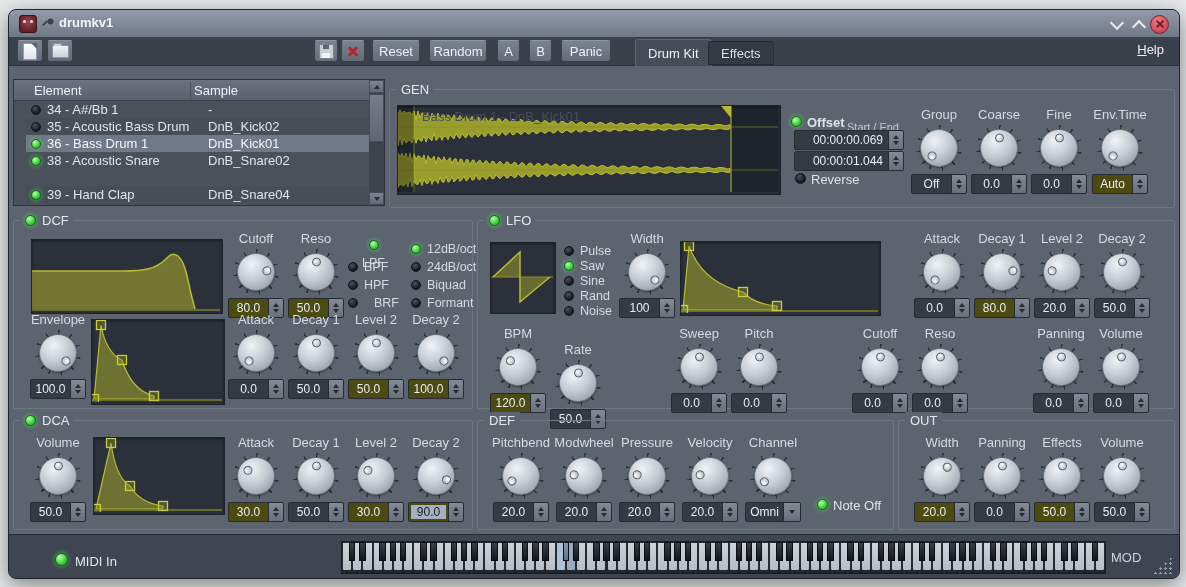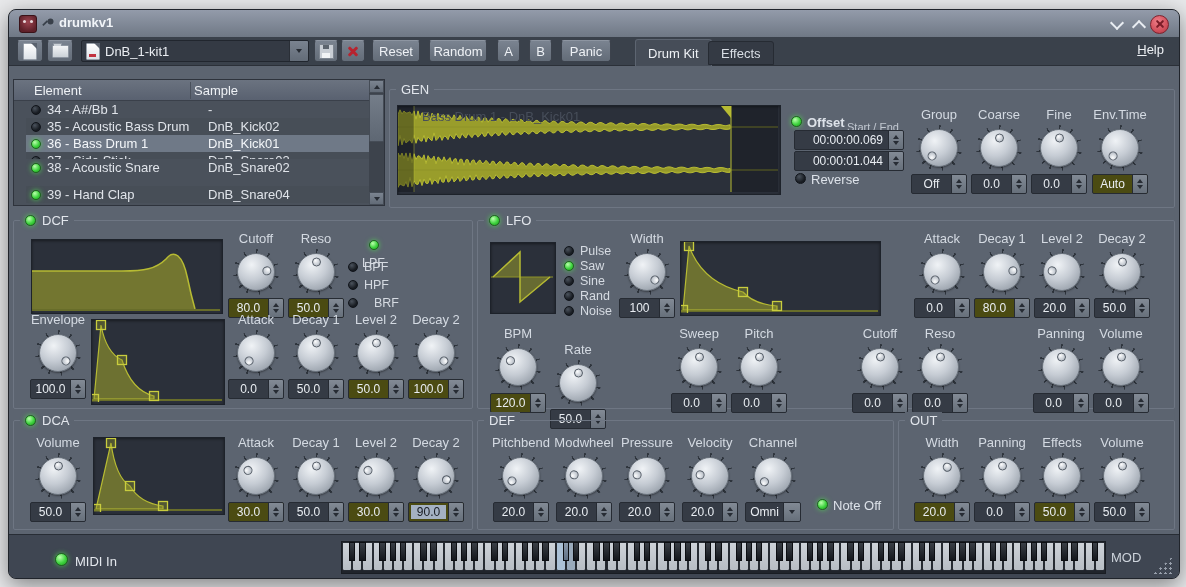--- a/index.html
+++ b/index.html
@@ -157,27 +157,20 @@
         </span>
   </div>
 
   <div class="toolbar"></div>
   <div class="tbtn" style="left:8px;width:26px;">
     <span class="icon-page"></span>
       </div>
   <div class="tbtn" style="left:38px;width:26px;">
     <span class="icon-folder"></span>
       </div>
-  <div class="combo">
-    <span class="icon-page red" style="margin-left:4px;"></span>
-    <span class="combo-text">DnB_1-kit1</span>
-    <span class="combo-arrow">
-          <i class="tdn"></i>
-        </span>
-  </div>
   <div class="tbtn" style="left:305px;width:24px;">
     <span class="icon-floppy"></span>
       </div>
   <div class="tbtn" style="left:332px;width:24px;">
     <span class="icon-x">
           <i></i>
           <i></i>
         </span>
       </div>
   <div class="pbtn" style="left:363px;width:48px;">Reset</div>
@@ -209,21 +202,21 @@
           <div class="lrow sel" style="top: 55px;">
             <span class="led lr on"></span>
             <span class="ecell">36 - Bass Drum 1</span>
             <span class="scell">DnB_Kick01</span>
           </div>
           <div class="lrow alt" style="top: 72px;">
             <span class="led lr off"></span>
             <span class="ecell">37 - Side Stick</span>
             <span class="scell">DnB_Snare03</span>
           </div>
-          <div class="lrow" style="top: 79px;">
+          <div class="lrow" style="top: 72px;">
             <span class="led lr on"></span>
             <span class="ecell">38 - Acoustic Snare</span>
             <span class="scell">DnB_Snare02</span>
           </div>
           <div class="lrow alt" style="top: 106px;">
             <span class="led lr on"></span>
             <span class="ecell">39 - Hand Clap</span>
             <span class="scell">DnB_Snare04</span>
           </div>
         </div>
@@ -399,20 +392,38 @@
           <span class="led r off"></span>
           <span class="rlabel">BPF</span>
         </div>
         <div class="rrow" style="height: 18px;">
           <span class="led r off"></span>
           <span class="rlabel">HPF</span>
         </div>
         <div class="rrow" style="height: 18px; gap: 16px;">
           <span class="led r off"></span>
           <span class="rlabel">BRF</span>
+        </div>
+      </div>
+  <div class="radios" style="left:402px;top:230px;">
+        <div class="rrow" style="height: 18px;">
+          <span class="led r on"></span>
+          <span class="rlabel">12dB/oct</span>
+        </div>
+        <div class="rrow" style="height: 18px;">
+          <span class="led r off"></span>
+          <span class="rlabel">24dB/oct</span>
+        </div>
+        <div class="rrow" style="height: 18px;">
+          <span class="led r off"></span>
+          <span class="rlabel">Biquad</span>
+        </div>
+        <div class="rrow" style="height: 18px;">
+          <span class="led r off"></span>
+          <span class="rlabel">Formant</span>
         </div>
       </div>
   <div class="display" style="left:82px;top:309px;width:132px;height:84px;">
     <svg id="dcf-env" width="130" height="82">
           <path d="M2 79 L9 5 Q14.25 33 30 40 Q39.6 70.6 62 76 L62 79 Z" fill="rgba(153,157,43,0.6)" stroke="#b7bb33" stroke-width="1.2"></path>
           <line x1="0" y1="80" x2="130" y2="80" stroke="#7e8226" stroke-width="1.5"></line>
           <rect x="-2.5" y="74.5" width="9" height="9" fill="rgba(153,157,43,0.35)" stroke="#c9cd3e" stroke-width="1.3"></rect>
           <rect x="4.5" y="0.5" width="9" height="9" fill="rgba(153,157,43,0.35)" stroke="#c9cd3e" stroke-width="1.3"></rect>
           <rect x="25.5" y="35.5" width="9" height="9" fill="rgba(153,157,43,0.35)" stroke="#c9cd3e" stroke-width="1.3"></rect>
           <rect x="57.5" y="71.5" width="9" height="9" fill="rgba(153,157,43,0.35)" stroke="#c9cd3e" stroke-width="1.3"></rect>

